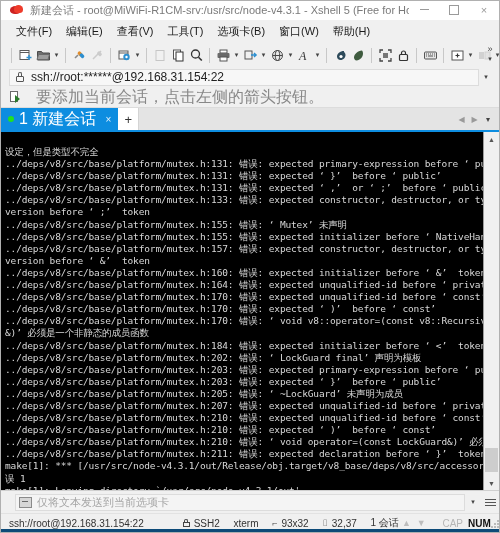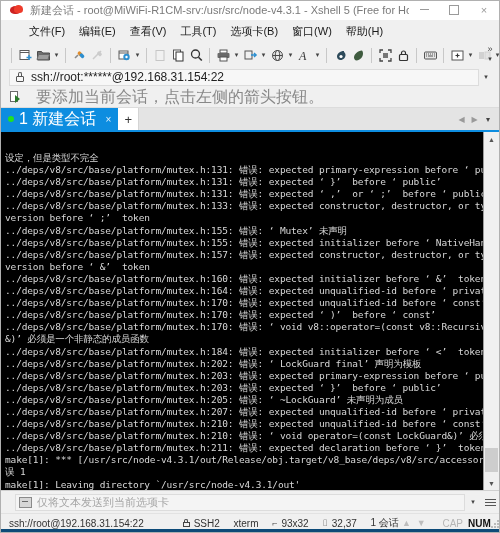--- a/index.html
+++ b/index.html
@@ -86,21 +86,21 @@
   .win-btn .max-sq {
     width: 8px; height: 8px; border: 1px solid #9a9a9a;
   }
 
   
   .menu-bar {
     height: 22px;
     background: #f0f0f0;
     display: flex;
     align-items: center;
-    padding-left: 21px;
+    padding-left: 8px;
     flex: 0 0 auto;
     border-bottom: 1px solid #f0f0f0;
   }
   .menu-item {
     font-size: 11px;
     color: #1a1a1a;
     padding: 2px 7px;
     white-space: nowrap;
   }
 
@@ -292,21 +292,21 @@
     flex: 1 1 auto;
     display: flex;
     background: #000000;
     border-top: 2px solid #0d8de0;
     position: relative;
     overflow: hidden;
   }
   .term {
     flex: 1 1 auto;
     background: #000000;
-    padding: 20px 0 0 4px;
+    padding: 14px 0 0 4px;
     overflow: hidden;
     box-sizing: border-box;
   }
   .term-line {
     font-family: "DejaVu Sans Mono", "Liberation Mono", monospace;
     font-size: 9.5px;
     line-height: 12.1px;
     color: #d8d8d8;
     white-space: pre;
     letter-spacing: -0.15px;
@@ -659,20 +659,21 @@
       <div class="term-line">../deps/v8/src/base/platform/mutex.h:170: 错误: expected ‘ )’  before ‘ const’</div>
       <div class="term-line">../deps/v8/src/base/platform/mutex.h:170: 错误: ‘ void v8::operator=(const v8::RecursiveMutex</div>
       <div class="term-line">&amp;)’ 必须是一个非静态的成员函数</div>
       <div class="term-line">../deps/v8/src/base/platform/mutex.h:184: 错误: expected initializer before ‘ &lt;’  token</div>
       <div class="term-line">../deps/v8/src/base/platform/mutex.h:202: 错误: ‘ LockGuard final’ 声明为模板</div>
       <div class="term-line">../deps/v8/src/base/platform/mutex.h:203: 错误: expected primary-expression before ‘ public’</div>
       <div class="term-line">../deps/v8/src/base/platform/mutex.h:203: 错误: expected ‘ }’  before ‘ public’</div>
       <div class="term-line">../deps/v8/src/base/platform/mutex.h:205: 错误: ‘ ~LockGuard’ 未声明为成员</div>
       <div class="term-line">../deps/v8/src/base/platform/mutex.h:207: 错误: expected unqualified-id before ‘ private’</div>
       <div class="term-line">../deps/v8/src/base/platform/mutex.h:210: 错误: expected unqualified-id before ‘ const’</div>
+      <div class="term-line">../deps/v8/src/base/platform/mutex.h:210: 错误: expected ‘ )’  before ‘ const’</div>
       <div class="term-line">../deps/v8/src/base/platform/mutex.h:210: 错误: ‘ void operator=(const LockGuard&amp;)’ 必须是一</div>
       <div class="term-line">../deps/v8/src/base/platform/mutex.h:211: 错误: expected declaration before ‘ }’  token</div>
       <div class="term-line">make[1]: *** [/usr/src/node-v4.3.1/out/Release/obj.target/v8_base/deps/v8/src/accessors.o] 错</div>
       <div class="term-line">误 1</div>
       <div class="term-line">make[1]: Leaving directory `/usr/src/node-v4.3.1/out'</div>
 
     </div>
     <div class="term-scroll">
       <div class="sb-arrow">▲</div>
       <div class="sb-track">

